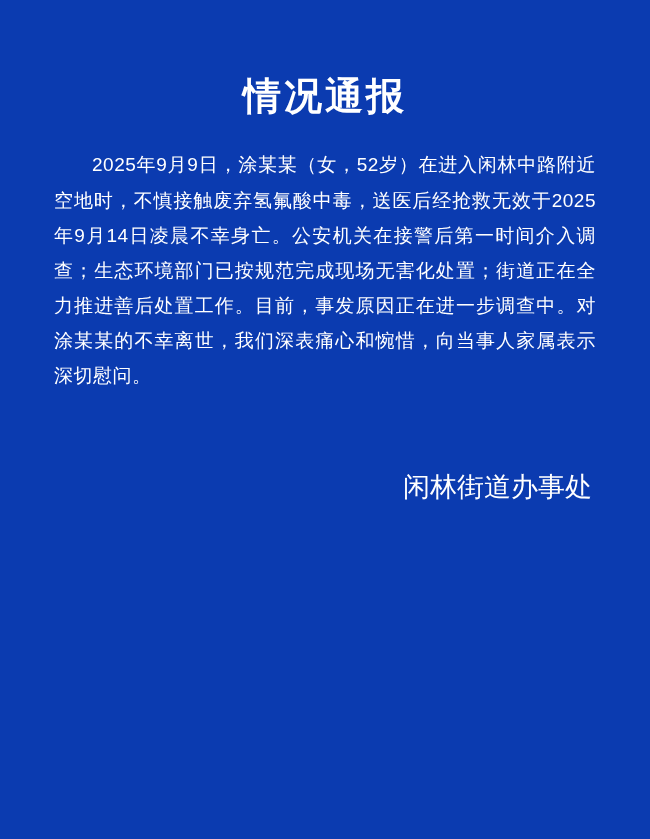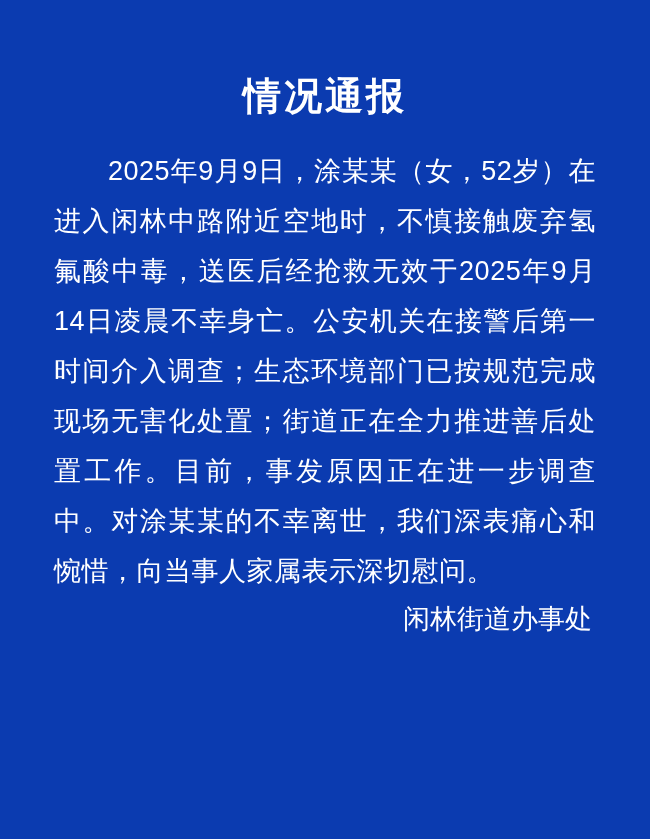--- a/index.html
+++ b/index.html
@@ -27,38 +27,39 @@
   .title {
     text-align: center;
     font-size: 38px;
     font-weight: bold;
     letter-spacing: 3px;
     margin-top: 16px;
     margin-bottom: 26px;
     line-height: 1.3;
   }
   .body-text {
-    font-size: 27px;
+    font-size: 19px;
     line-height: 1.85;
     text-align: justify;
     text-justify: inter-ideograph;
     text-indent: 2em;
     letter-spacing: 0.5px;
     font-weight: 400;
   }
   .signature {
     margin-top: auto;
     text-align: right;
     font-size: 27px;
     line-height: 1.7;
     padding-right: 4px;
     padding-bottom: 72px;
   }
   .sign-line {
     display: block;
+    font-family: Liberation Mono, monospace;
   }
 </style>
 </head>
 <body>
 
 <div class="poster">
 
   <div class="title">情况通报</div>
 
   <div class="body-text">2025年9月9日，涂某某（女，52岁）在进入闲林中路附近空地时，不慎接触废弃氢氟酸中毒，送医后经抢救无效于2025年9月14日凌晨不幸身亡。公安机关在接警后第一时间介入调查；生态环境部门已按规范完成现场无害化处置；街道正在全力推进善后处置工作。目前，事发原因正在进一步调查中。对涂某某的不幸离世，我们深表痛心和惋惜，向当事人家属表示深切慰问。</div>

